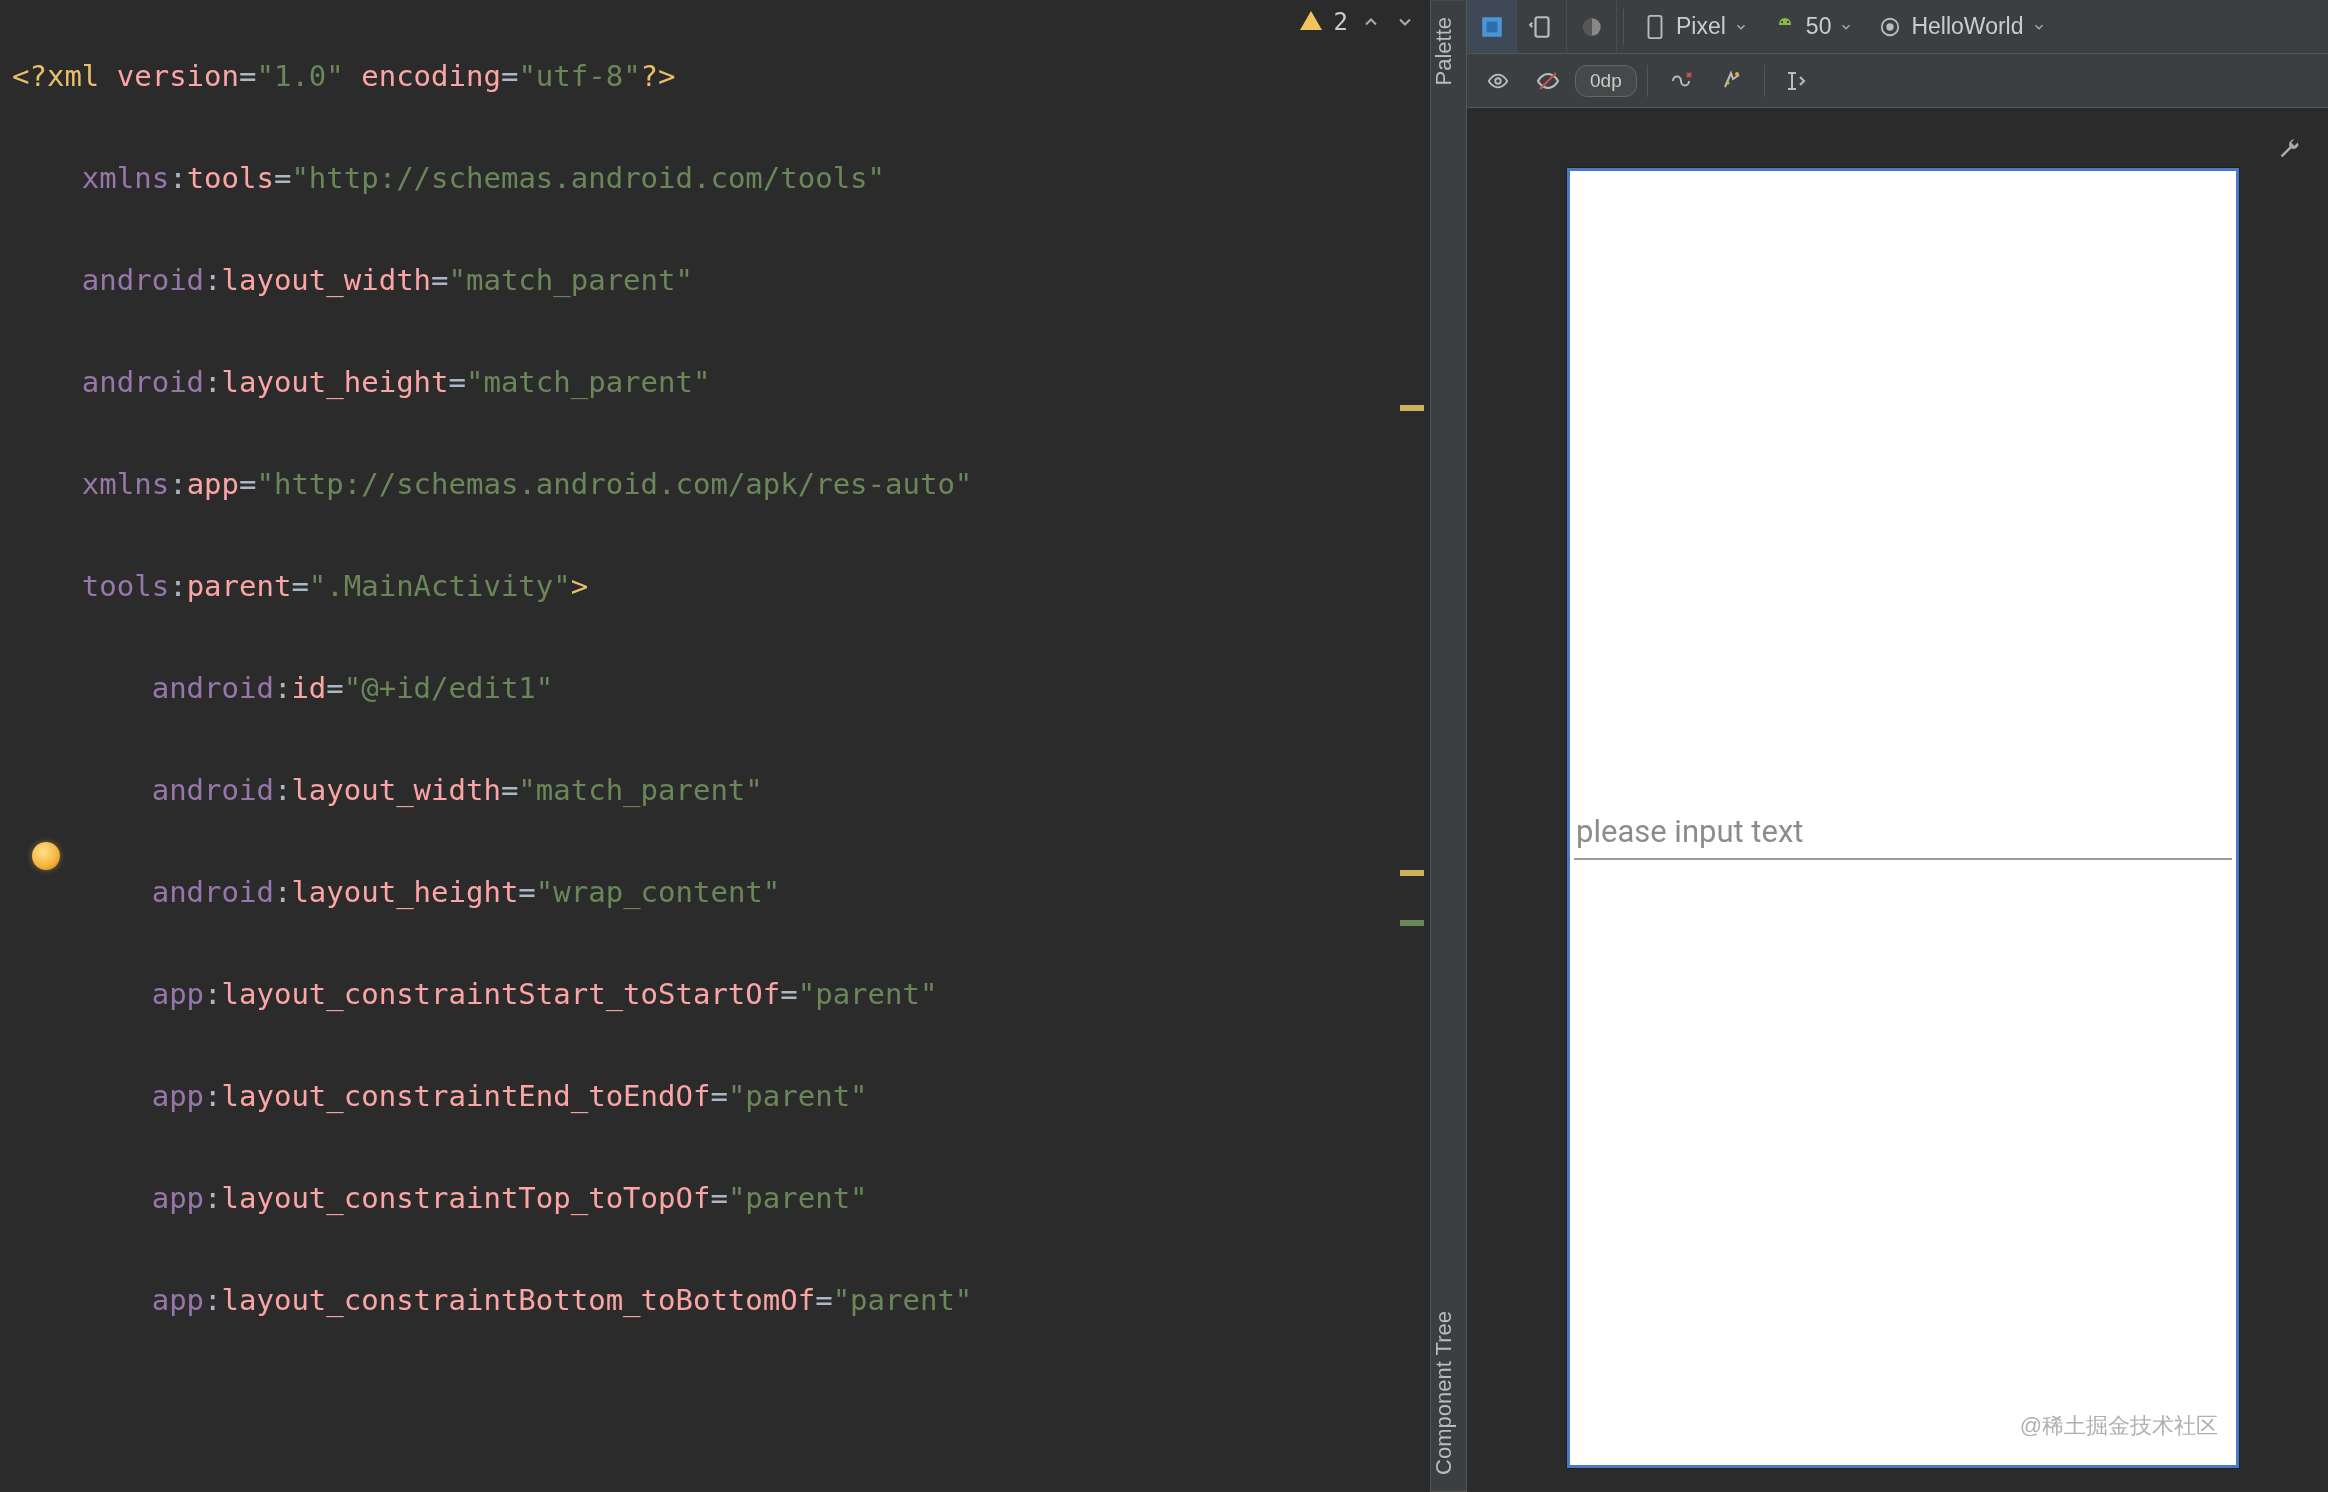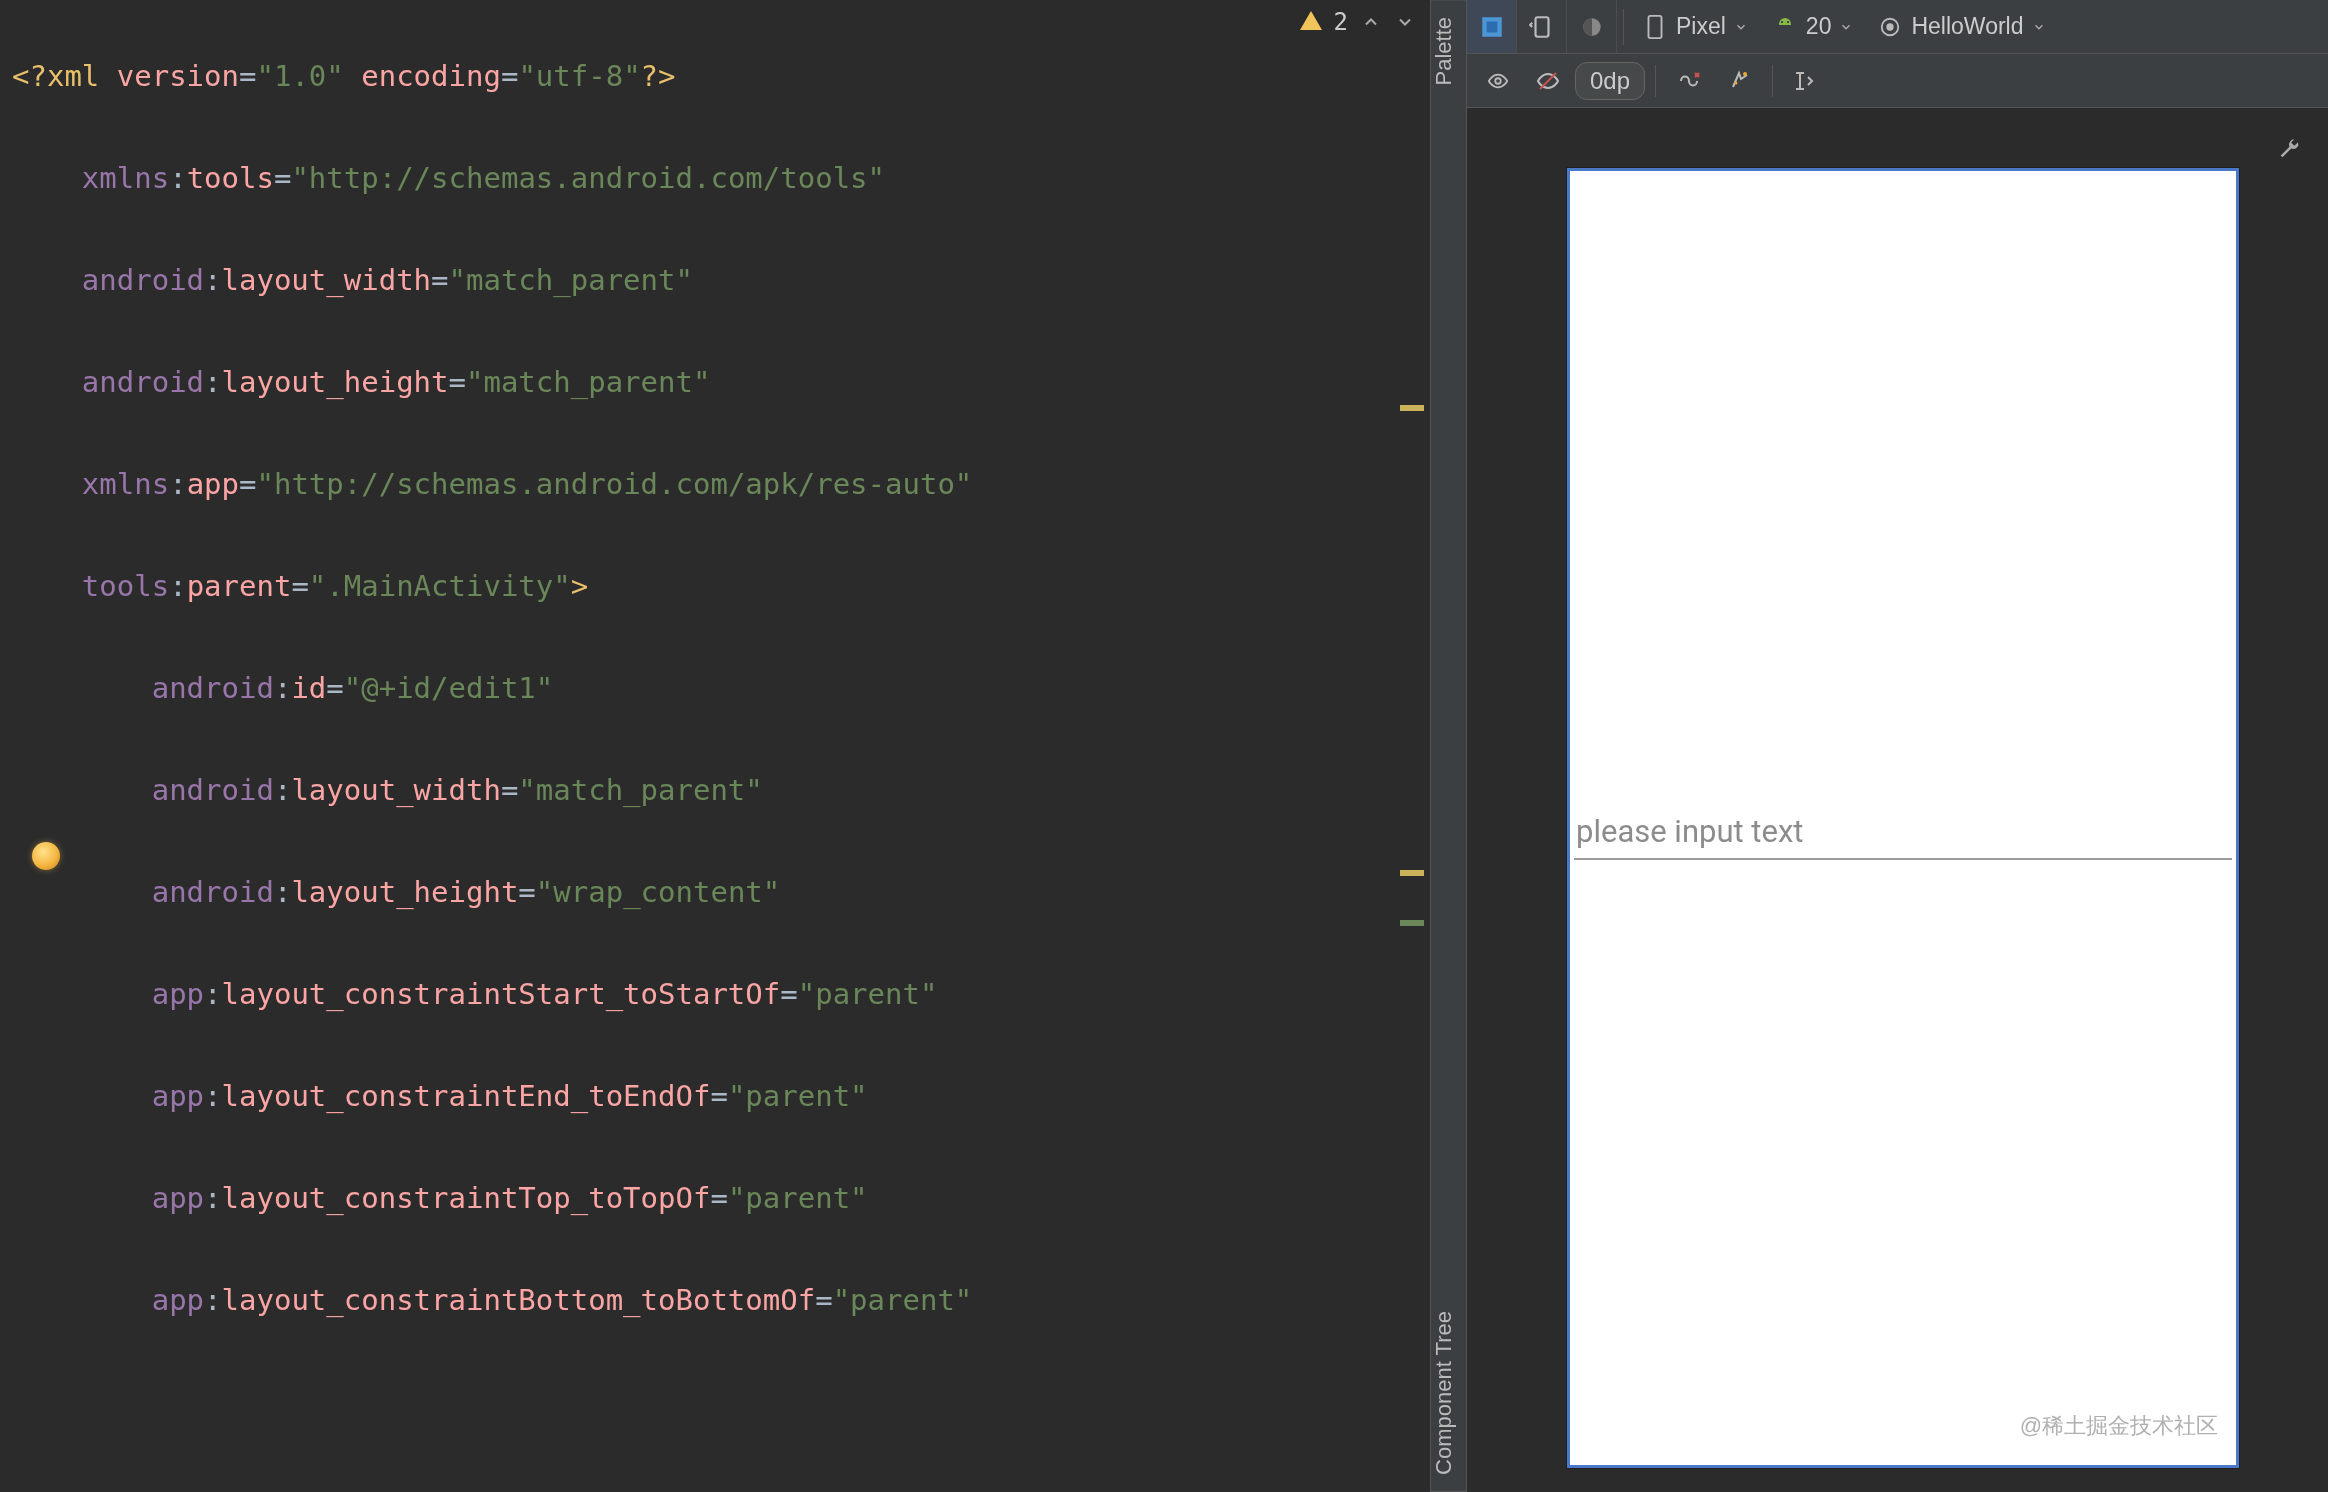--- a/index.html
+++ b/index.html
@@ -65,21 +65,21 @@
   .tb-dd { display: inline-flex; align-items: center; gap: 8px; padding: 0 12px; height:54px;}
   .tb-dd .chev svg{stroke:#aaa;}
   .tb-icn { width: 26px; height: 26px; display:inline-flex; align-items:center; justify-content:center;}
 
   .design-toolbar2 {
     height: 54px; background: #3c3f41; border-bottom: 1px solid #555;
     display: flex; align-items: center; gap: 4px; padding: 0 8px;
     font-family: -apple-system, sans-serif; font-size: 22px; color: #ccc;
   }
   .tb2-btn { width: 46px; height: 44px; display:inline-flex; align-items:center; justify-content:center; border-radius:3px;}
-  .tb2-box { padding: 4px 14px; border:1px solid #666; border-radius:12px; background:#45494a; color:#ccc; font-size:24px;}
+  .tb2-box { padding: 4px 14px; border:1px solid #666; border-radius:12px; background:#45494a; color:#ccc; font-size:19px;}
   .tb2-sep { width:1px; height:32px; background:#555; margin:0 6px;}
 
   .canvas-wrap { flex:1 1 auto; position:relative; background:#2b2b2b;}
   .device-frame {
     position:absolute; left: 100px; top: 60px;
     width: 672px; height: 1300px;
     background:#ffffff;
     border: 3px solid #4a78c8;
     box-shadow: 0 0 0 1px #202020;
   }
@@ -195,21 +195,21 @@
           </span>
       </div>
       <div class="tb-dd">
         <span class="tb-icn">
           <svg width="24" height="24" viewBox="0 0 24 24" fill="#87b94a">
               <path d="M6 9a6 6 0 0 1 12 0v1H6z"></path>
               <circle cx="9" cy="7" r="1" fill="#2b2b2b"></circle>
               <circle cx="15" cy="7" r="1" fill="#2b2b2b"></circle>
             </svg>
         </span>
-        <span>20</span>
+        <span>50</span>
         <span class="chev">
             <svg width="14" height="14" viewBox="0 0 24 24" fill="none" stroke-width="2.4">
               <polyline points="6 9 12 15 18 9"></polyline>
             </svg>
           </span>
       </div>
       <div class="tb-dd">
         <span class="tb-icn">
           <svg width="22" height="22" viewBox="0 0 24 24" fill="none" stroke="#bbb" stroke-width="2">
               <circle cx="12" cy="12" r="9"></circle>

